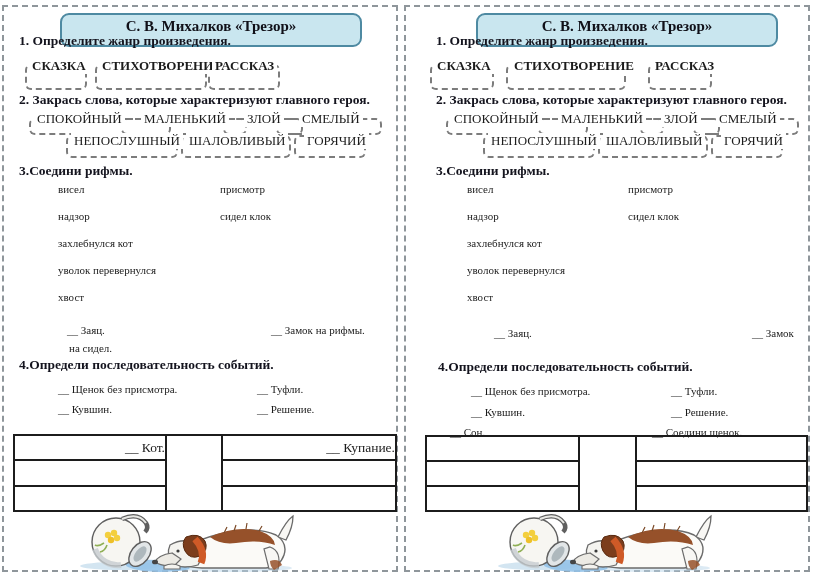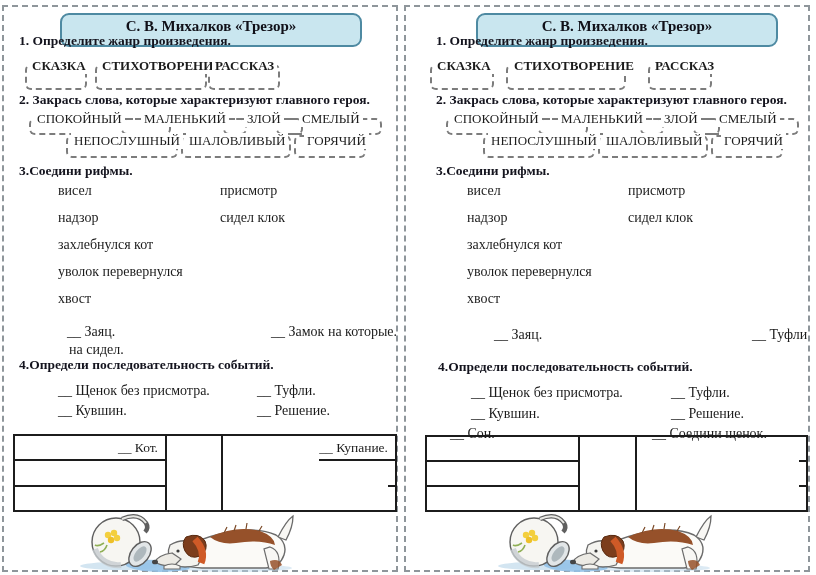--- a/index.html
+++ b/index.html
@@ -8,29 +8,29 @@
   .panel { position:absolute; top:5px; height:567px; border:2px dashed #8f969b; background:#ffffff; box-sizing:border-box;text-decoration:underline; }
   #panel-0 { left:2px;  width:396px; }
   #panel-1 { left:404px; width:406px; }
 
   .ttlbox { position:absolute; background:#c9e6ef; border:2px solid #4e8aa2; border-radius:9px; box-sizing:border-box; }
   .ttl { display:block; text-align:center; padding-top:3px; font-weight:bold; font-size:15px; color:#101018; white-space:nowrap; }
   .h   { position:absolute; font-weight:bold; font-size:13.5px; color:#14141e; white-space:nowrap; z-index:3; }
   .dbox  { position:absolute; border:2px dashed #7c7c7c; border-radius:6px; box-sizing:border-box; background:transparent; z-index:1; }
   .dlbl  { position:absolute; font-weight:bold; font-size:13px; background:#ffffff; padding:0 3px; white-space:nowrap; z-index:2; }
   .wlbl  { position:absolute; font-size:13px; background:#ffffff; padding:0 3px; white-space:nowrap; z-index:2; }
-  .txt   { position:absolute; font-size:14px; white-space:nowrap; z-index:2; }
+  .txt   { position:absolute; font-size:11px; white-space:nowrap; z-index:2; }
 
   .tbl  { position:absolute; border:2px solid #1c1c1c; box-sizing:border-box; display:flex; background:#ffffff; z-index:1; }
   .tcol { display:flex; flex-direction:column; height:100%; box-sizing:border-box; }
   .tcol.c-left  { border-right:2px solid #1c1c1c; }
   .tcol.c-mid   { border-right:2px solid #1c1c1c; }
-  .tcol.c-right { flex:1;align-items:flex-end; }
+  .tcol.c-right { flex:1; }
   .trow { flex:1; border-bottom:2px solid #1c1c1c; box-sizing:border-box; display:flex; align-items:center;
-          justify-content:flex-end; font-size:13.5px; padding-right:7px; }
+          justify-content:flex-end; font-size:13.5px; padding-right:0; }
   .trow:last-child { border-bottom:none; }
   .scene { position:absolute; z-index:1; }
   .defs  { position:absolute; width:0; height:0; }
 </style>
 </head>
 <body>
 
 <div class="page">
 
   <section class="panel" id="panel-0">
@@ -67,21 +67,21 @@
     <div class="h" style="left:15px;top:156px;">3.Соедини рифмы.</div>
     <div class="txt" style="left:54px;top:176px;">висел</div>
     <div class="txt" style="left:54px;top:203px;">надзор</div>
     <div class="txt" style="left:54px;top:230px;">захлебнулся кот</div>
     <div class="txt" style="left:54px;top:257px;">уволок перевернулся</div>
     <div class="txt" style="left:54px;top:284px;">хвост</div>
     <div class="txt" style="left:216px;top:176px;">присмотр</div>
     <div class="txt" style="left:216px;top:203px;">сидел клок</div>
 
     <div class="txt" style="left:63px;top:317px;">__ Заяц.</div>
-    <div class="txt" style="left:267px;top:317px;">__ Замок на которые.</div>
+    <div class="txt" style="left:267px;top:317px;">__ Замок на рифмы.</div>
     <div class="txt" style="left:65px;top:335px;">на сидел.</div>
 
     <div class="h" style="left:15px;top:350px;">4.Определи последовательность событий.</div>
     <div class="txt" style="left:54px;top:376px;">__ Щенок без присмотра.</div>
     <div class="txt" style="left:253px;top:376px;">__ Туфли.</div>
     <div class="txt" style="left:54px;top:396px;">__ Кувшин.</div>
     <div class="txt" style="left:253px;top:396px;">__ Решение.</div>
 
     <div class="tbl" style="left:9px;top:427px;width:384px;height:78px;">
       <div class="tcol c-left" style="width:152px;">
@@ -138,21 +138,21 @@
     <div class="h" style="left:30px;top:156px;">3.Соедини рифмы.</div>
     <div class="txt" style="left:61px;top:176px;">висел</div>
     <div class="txt" style="left:61px;top:203px;">надзор</div>
     <div class="txt" style="left:61px;top:230px;">захлебнулся кот</div>
     <div class="txt" style="left:61px;top:257px;">уволок перевернулся</div>
     <div class="txt" style="left:61px;top:284px;">хвост</div>
     <div class="txt" style="left:222px;top:176px;">присмотр</div>
     <div class="txt" style="left:222px;top:203px;">сидел клок</div>
 
     <div class="txt" style="left:88px;top:320px;">__ Заяц.</div>
-    <div class="txt" style="left:346px;top:320px;">__ Туфли</div>
+    <div class="txt" style="left:346px;top:320px;">__ Замок</div>
 
     <div class="h" style="left:32px;top:352px;">4.Определи последовательность событий.</div>
     <div class="txt" style="left:65px;top:378px;">__ Щенок без присмотра.</div>
     <div class="txt" style="left:265px;top:378px;">__ Туфли.</div>
     <div class="txt" style="left:65px;top:399px;">__ Кувшин.</div>
     <div class="txt" style="left:265px;top:399px;">__ Решение.</div>
     <div class="txt" style="left:44px;top:419px;">__ Сон.</div>
     <div class="txt" style="left:246px;top:419px;">__ Соедини щенок.</div>
 
     <div class="tbl" style="left:19px;top:428px;width:383px;height:77px;">

